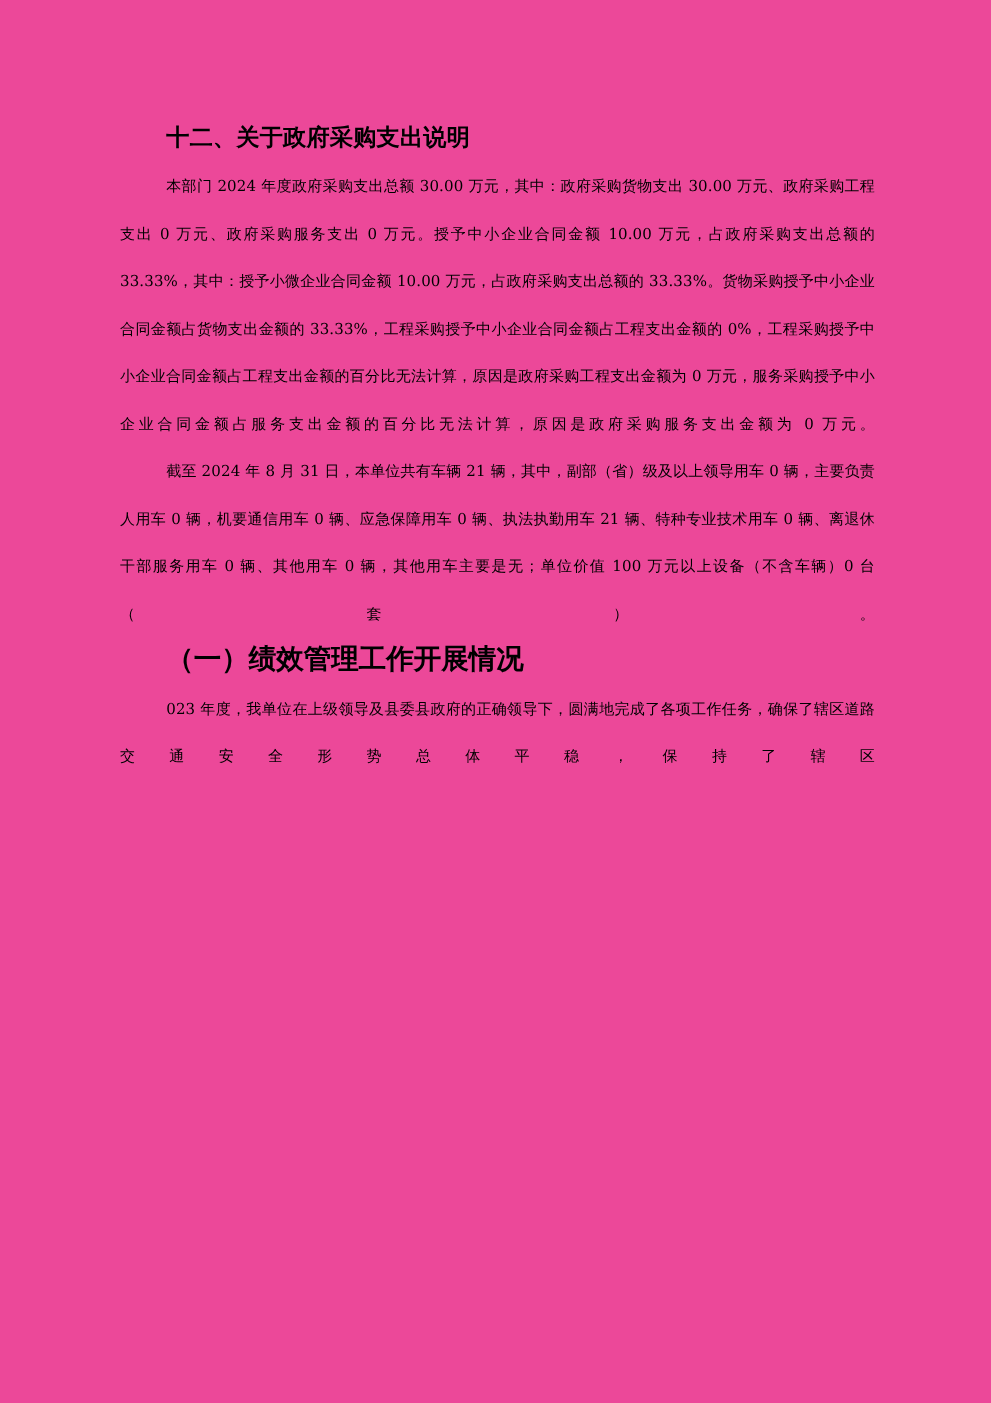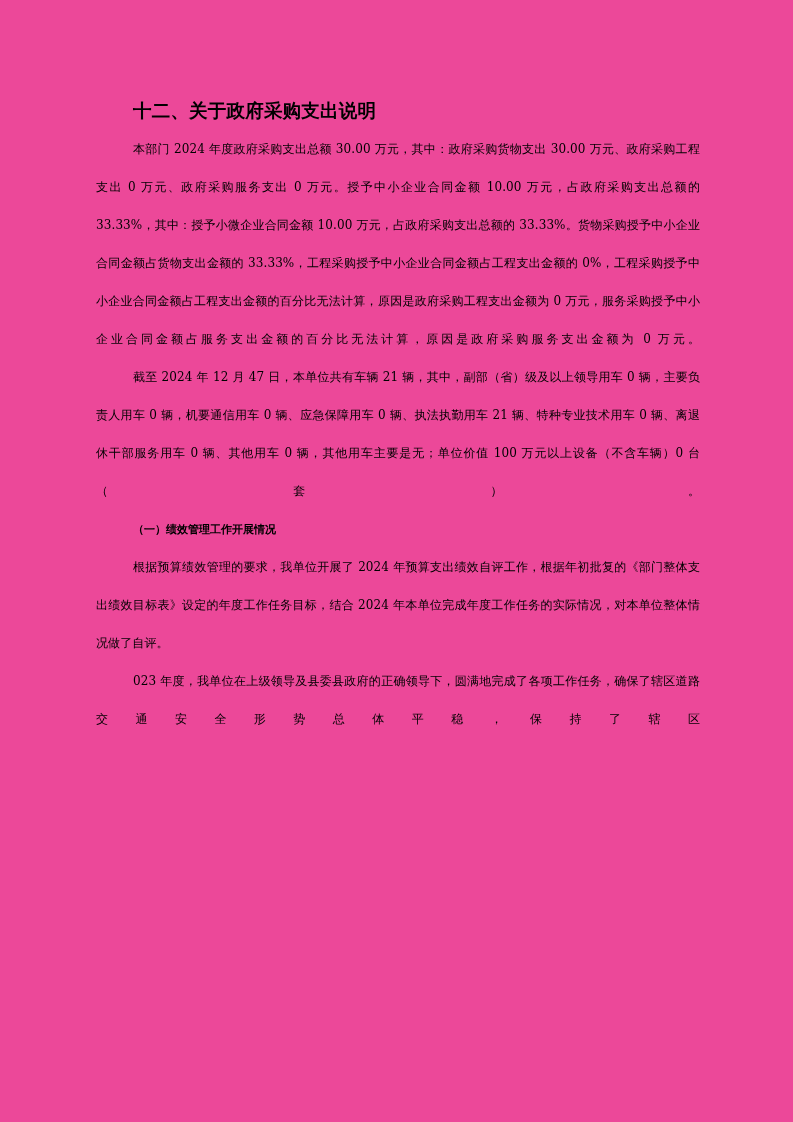--- a/index.html
+++ b/index.html
@@ -29,23 +29,23 @@
     font-family: "DejaVu Sans", "Liberation Sans", sans-serif;
     font-weight: bold;
     font-size: 18.5px;
     line-height: 38px;
     text-indent: 37px;
     letter-spacing: 0.2px;
     margin: 0;
     white-space: nowrap;
   }
   .subheading {
-    font-family: Liberation Sans, sans-serif;
+    font-family: Liberation Mono, monospace;
     font-weight: bold;
-    font-size: 11px;
+    font-size: 22px;
     line-height: 38px;
     text-indent: 37px;
     margin: 0;
     white-space: nowrap;
   }
   .para {
     font-family: "DejaVu Serif", "Liberation Serif", serif;
     font-size: 12px;
     line-height: 38px;
     text-align: justify;
@@ -62,24 +62,23 @@
 <body>
 
 <div class="page">
   <div class="content">
 
     <h2 class="heading">十二、关于政府采购支出说明</h2>
 
     <p class="para last-justify">本部门 2024 年度政府采购支出总额 30.00 万元，其中：政府采购货物支出 30.00 万元、政府采购工程支出 0 万元、政府采购服务支出 0 万元。授予中小企业合同金额 10.00 万元，占政府采购支出总额的 33.33%，其中：授予小微企业合同金额 10.00 万元，占政府采购支出总额的 33.33%。货物采购授予中小企业合同金额占货物支出金额的 33.33%，工程采购授予中小企业合同金额占工程支出金额的 0%，工程采购授予中小企业合同金额占工程支出金额的百分比无法计算，原因是政府采购工程支出金额为 0 万元，服务采购授予中小企业合同金额占服务支出金额的百分比无法计算，原因是政府采购服务支出金额为 0 万元。</p>
 
 
-    <p class="para last-justify">截至 2024 年 12 月 47 日，本单位共有车辆 21 辆，其中，副部（省）级及以上领导用车 0 辆，主要负责人用车 0 辆，机要通信用车 0 辆、应急保障用车 0 辆、执法执勤用车 21 辆、特种专业技术用车 0 辆、离退休干部服务用车 0 辆、其他用车 0 辆，其他用车主要是无；单位价值 100 万元以上设备（不含车辆）0 台（套）。</p>
+    <p class="para last-justify">截至 2024 年 8 月 31 日，本单位共有车辆 21 辆，其中，副部（省）级及以上领导用车 0 辆，主要负责人用车 0 辆，机要通信用车 0 辆、应急保障用车 0 辆、执法执勤用车 21 辆、特种专业技术用车 0 辆、离退休干部服务用车 0 辆、其他用车 0 辆，其他用车主要是无；单位价值 100 万元以上设备（不含车辆）0 台（套）。</p>
 
 
     <h3 class="subheading">（一）绩效管理工作开展情况</h3>
 
-    <p class="para">根据预算绩效管理的要求，我单位开展了 2024 年预算支出绩效自评工作，根据年初批复的《部门整体支出绩效目标表》设定的年度工作任务目标，结合 2024 年本单位完成年度工作任务的实际情况，对本单位整体情况做了自评。</p>
 
 
     <p class="para last-justify">023 年度，我单位在上级领导及县委县政府的正确领导下，圆满地完成了各项工作任务，确保了辖区道路交通安全形势总体平稳，保持了辖区</p>
 
   </div>
 </div>
 
 </body></html>

